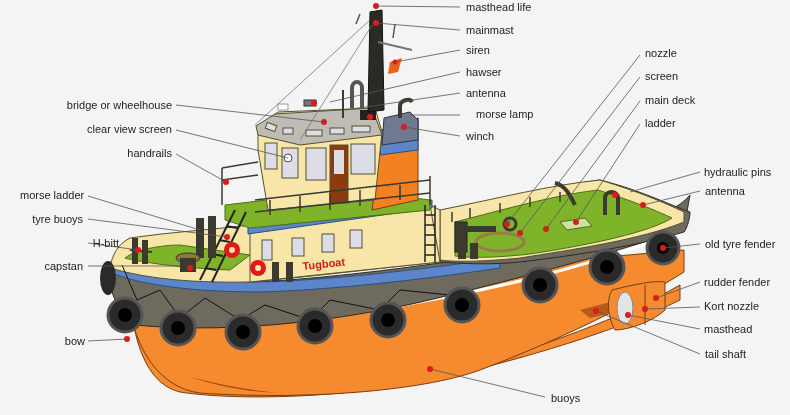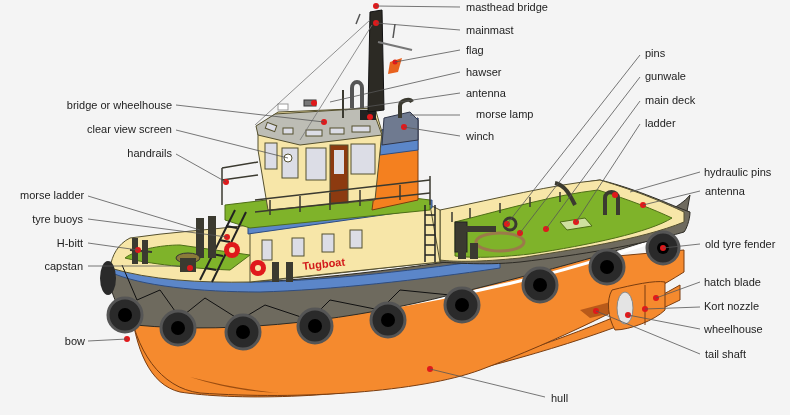--- a/index.html
+++ b/index.html
@@ -269,48 +269,48 @@
     <line x1="700" y1="307" x2="645" y2="309"></line>
     <line x1="700" y1="329" x2="628" y2="315"></line>
     <line x1="700" y1="354" x2="596" y2="311"></line>
 
     <line x1="430" y1="369" x2="545" y2="397"></line>
   </g>
 </svg>
 
 
 
-<div class="lbl" style="left:466px;top:1px">masthead bridge</div>
+<div class="lbl" style="left:466px;top:1px">masthead life</div>
 <div class="lbl" style="left:466px;top:24px">mainmast</div>
-<div class="lbl" style="left:466px;top:44px">flag</div>
+<div class="lbl" style="left:466px;top:44px">siren</div>
 <div class="lbl" style="left:466px;top:66px">hawser</div>
 <div class="lbl" style="left:466px;top:87px">antenna</div>
 <div class="lbl" style="left:476px;top:108px">morse lamp</div>
 <div class="lbl" style="left:466px;top:130px">winch</div>
 
 
 <div class="lbl r" style="right:618px;top:99px">bridge or wheelhouse</div>
 <div class="lbl r" style="right:618px;top:123px">clear view screen</div>
 <div class="lbl r" style="right:618px;top:147px">handrails</div>
 <div class="lbl" style="left:20px;top:189px">morse ladder</div>
 <div class="lbl r" style="right:707px;top:213px">tyre buoys</div>
-<div class="lbl r" style="right:707px;top:237px">H-bitt</div>
+<div class="lbl r" style="right:671px;top:237px">H-bitt</div>
 <div class="lbl r" style="right:707px;top:260px">capstan</div>
 <div class="lbl r" style="right:705px;top:335px">bow</div>
 
 
-<div class="lbl" style="left:645px;top:47px">pins</div>
-<div class="lbl" style="left:645px;top:70px">gunwale</div>
+<div class="lbl" style="left:645px;top:47px">nozzle</div>
+<div class="lbl" style="left:645px;top:70px">screen</div>
 <div class="lbl" style="left:645px;top:94px">main deck</div>
 <div class="lbl" style="left:645px;top:117px">ladder</div>
 
 
 <div class="lbl" style="left:704px;top:166px">hydraulic pins</div>
 <div class="lbl" style="left:705px;top:185px">antenna</div>
 <div class="lbl" style="left:705px;top:238px">old tyre fender</div>
-<div class="lbl" style="left:704px;top:276px">hatch blade</div>
+<div class="lbl" style="left:704px;top:276px">rudder fender</div>
 <div class="lbl" style="left:704px;top:300px">Kort nozzle</div>
-<div class="lbl" style="left:704px;top:323px">wheelhouse</div>
+<div class="lbl" style="left:704px;top:323px">masthead</div>
 <div class="lbl" style="left:705px;top:348px">tail shaft</div>
 
 
-<div class="lbl" style="left:551px;top:392px">hull</div>
+<div class="lbl" style="left:551px;top:392px">buoys</div>
 </div>
 
 </body></html>

